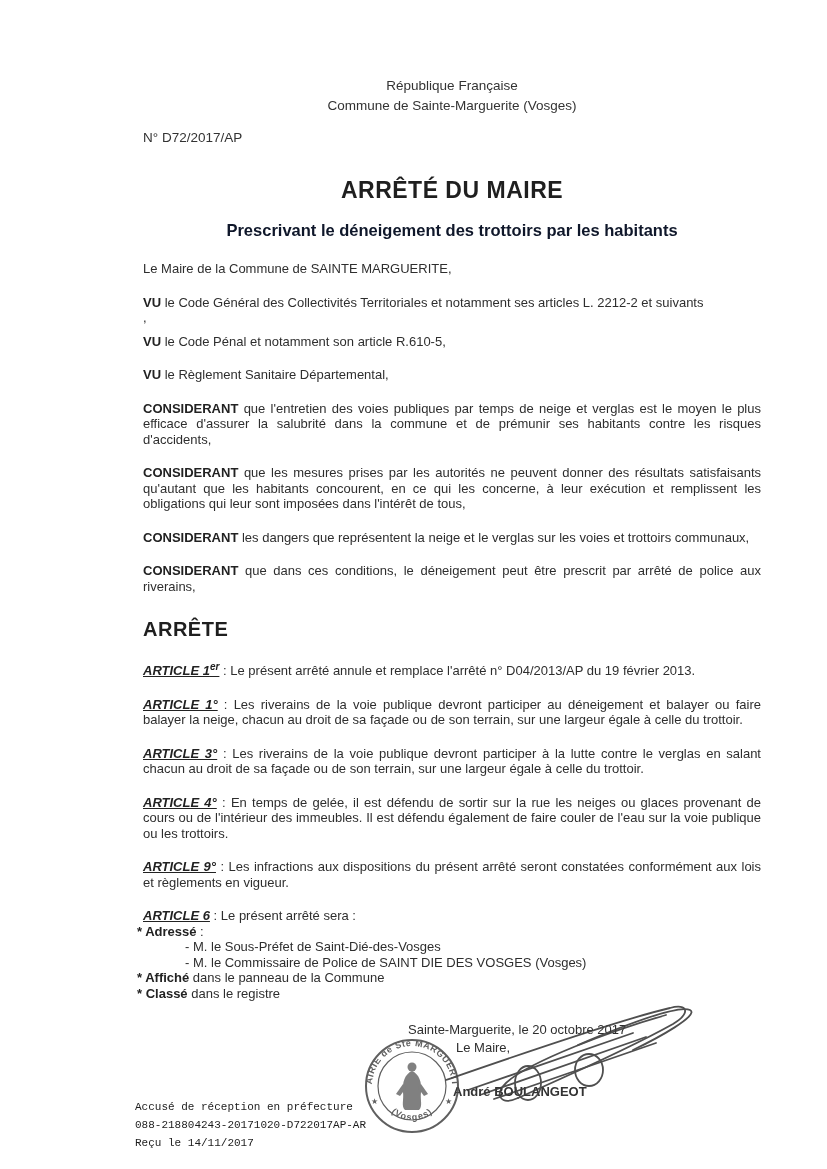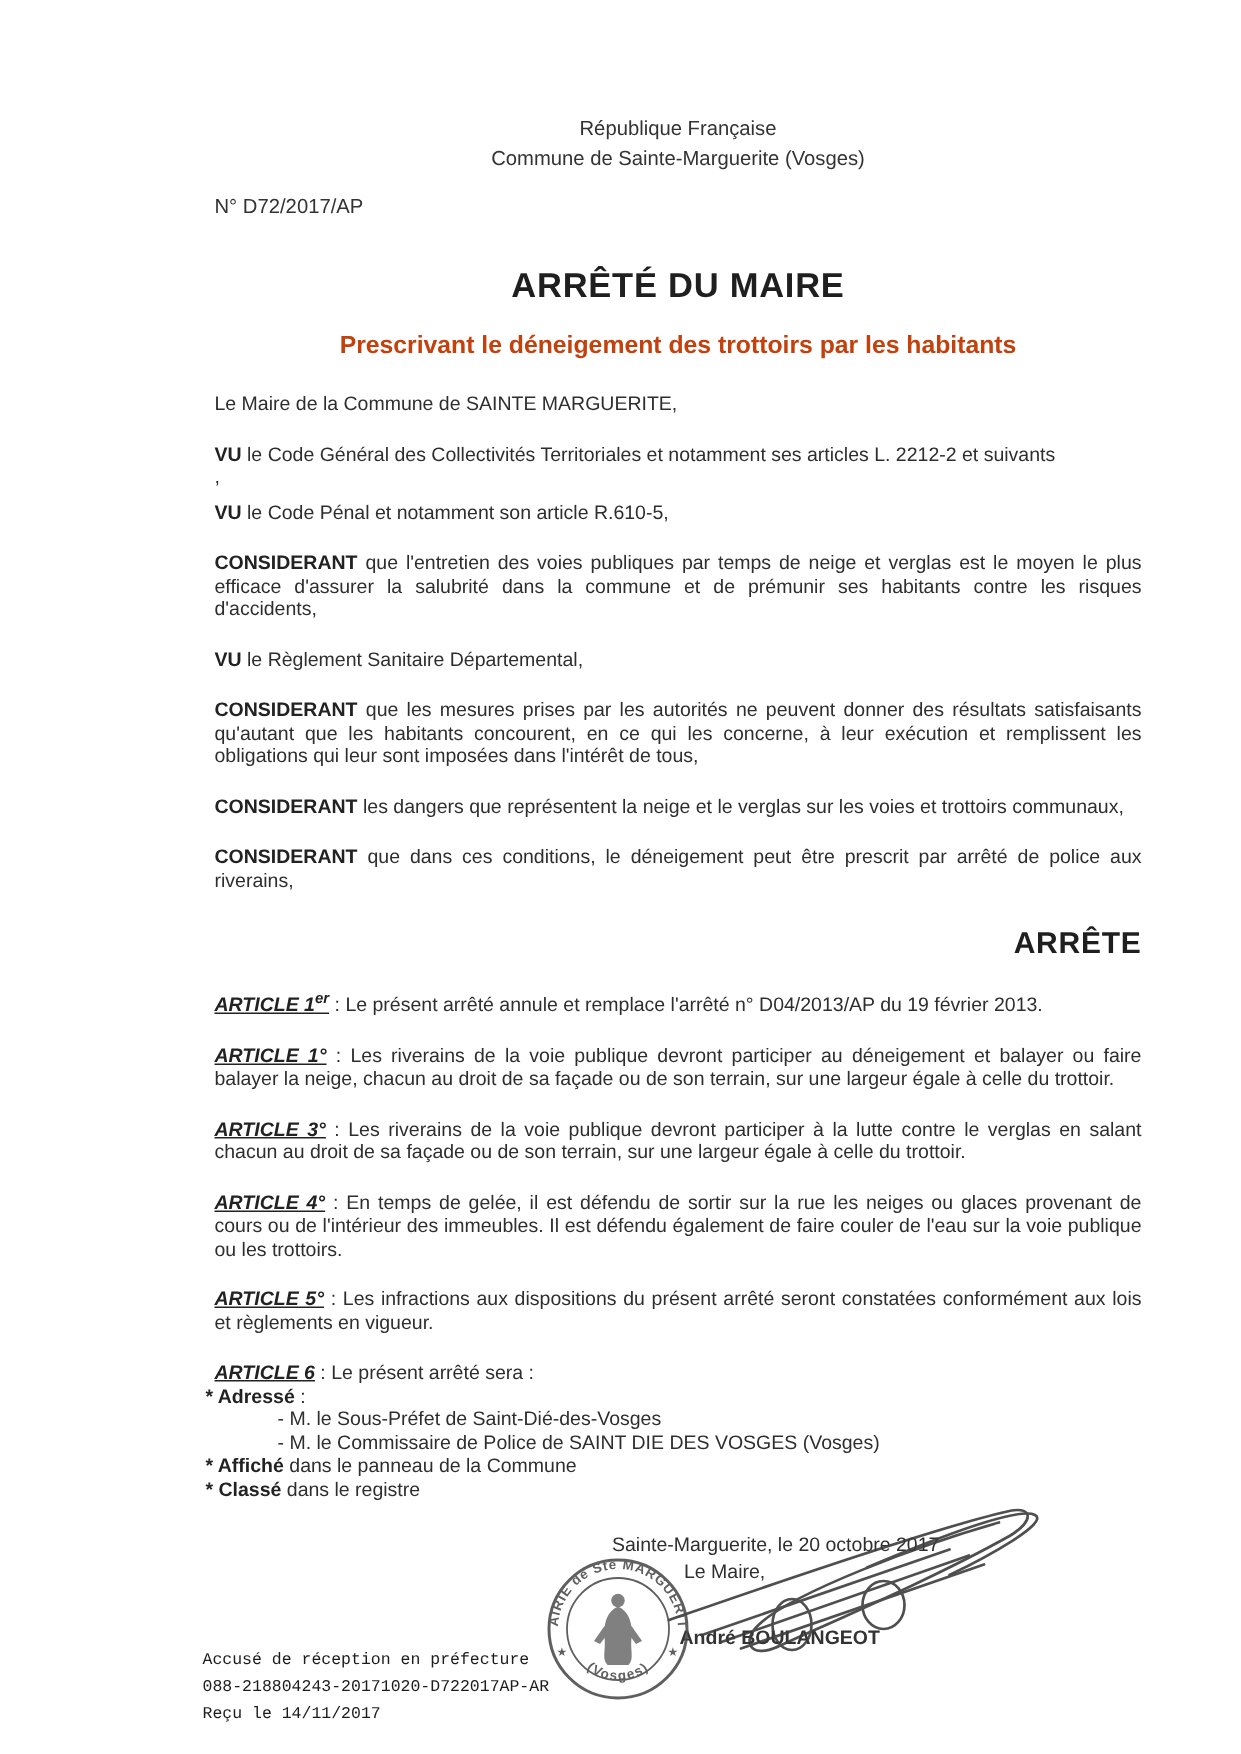--- a/index.html
+++ b/index.html
@@ -38,39 +38,39 @@
     font-size: 23px;
     font-weight: bold;
     letter-spacing: 0.5px;
     color: #1f1f1f;
   }
   .doc-subtitle {
     margin-top: 17px;
     text-align: center;
     font-size: 16.5px;
     font-weight: bold;
-    color: #c2410c;
+    color: #0f172a;
   }
   .intro {
     margin-top: 21px;
     font-size: 13px;
     line-height: 15.5px;
   }
   p.para {
     margin-top: 18px;
     font-size: 13px;
     line-height: 15.5px;
     text-align: justify;
     color: #2e2e2e;
   }
   p.para strong { color: #222; }
   .arrete-heading {
     margin-top: 24px;
     margin-bottom: 4px;
-    text-align: right;
+    text-align: left;
     font-size: 20px;
     font-weight: bold;
     letter-spacing: 0.5px;
     color: #1f1f1f;
   }
   .article-label {
     font-weight: bold;
     font-style: italic;
     text-decoration: underline;
     color: #222;
@@ -150,31 +150,31 @@
       <span>le Code Général des Collectivités Territoriales et notamment ses articles L. 2212-2 et suivants</span><br>
       <span>,</span>
     </p>
 
     <p class="para" style="margin-top:8px">
       <strong>VU</strong>
       <span>le Code Pénal et notamment son article R.610-5,</span>
     </p>
 
     <p class="para">
-      <strong>CONSIDERANT</strong>
-      <span>que l'entretien des voies publiques par temps de neige et verglas est le moyen le plus efficace d'assurer la salubrité dans la commune et de prémunir ses habitants contre les risques d'accidents,</span>
-    </p>
-
-    <p class="para">
       <strong>VU</strong>
       <span>le Règlement Sanitaire Départemental,</span>
     </p>
 
     <p class="para">
       <strong>CONSIDERANT</strong>
+      <span>que l'entretien des voies publiques par temps de neige et verglas est le moyen le plus efficace d'assurer la salubrité dans la commune et de prémunir ses habitants contre les risques d'accidents,</span>
+    </p>
+
+    <p class="para">
+      <strong>CONSIDERANT</strong>
       <span>que les mesures prises par les autorités ne peuvent donner des résultats satisfaisants qu'autant que les habitants concourent, en ce qui les concerne, à leur exécution et remplissent les obligations qui leur sont imposées dans l'intérêt de tous,</span>
     </p>
 
     <p class="para">
       <strong>CONSIDERANT</strong>
       <span>les dangers que représentent la neige et le verglas sur les voies et trottoirs communaux,</span>
     </p>
 
     <p class="para">
       <strong>CONSIDERANT</strong>
@@ -201,21 +201,21 @@
       <span>Les riverains de la voie publique devront participer à la lutte contre le verglas en salant chacun au droit de sa façade ou de son terrain, sur une largeur égale à celle du trottoir.</span>
     </p>
 
     <p class="para">
       <span class="article-label">ARTICLE 4°</span>
       <span>:</span>
       <span>En temps de gelée, il est défendu de sortir sur la rue les neiges ou glaces provenant de cours ou de l'intérieur des immeubles. Il est défendu également de faire couler de l'eau sur la voie publique ou les trottoirs.</span>
     </p>
 
     <p class="para">
-      <span class="article-label">ARTICLE 5°</span>
+      <span class="article-label">ARTICLE 9°</span>
       <span>:</span>
       <span>Les infractions aux dispositions du présent arrêté seront constatées conformément aux lois et règlements en vigueur.</span>
     </p>
 
     <p class="para">
       <span class="article-label">ARTICLE 6</span>
       <span>:</span>
       <span>Le présent arrêté sera :</span>
     </p>
 

